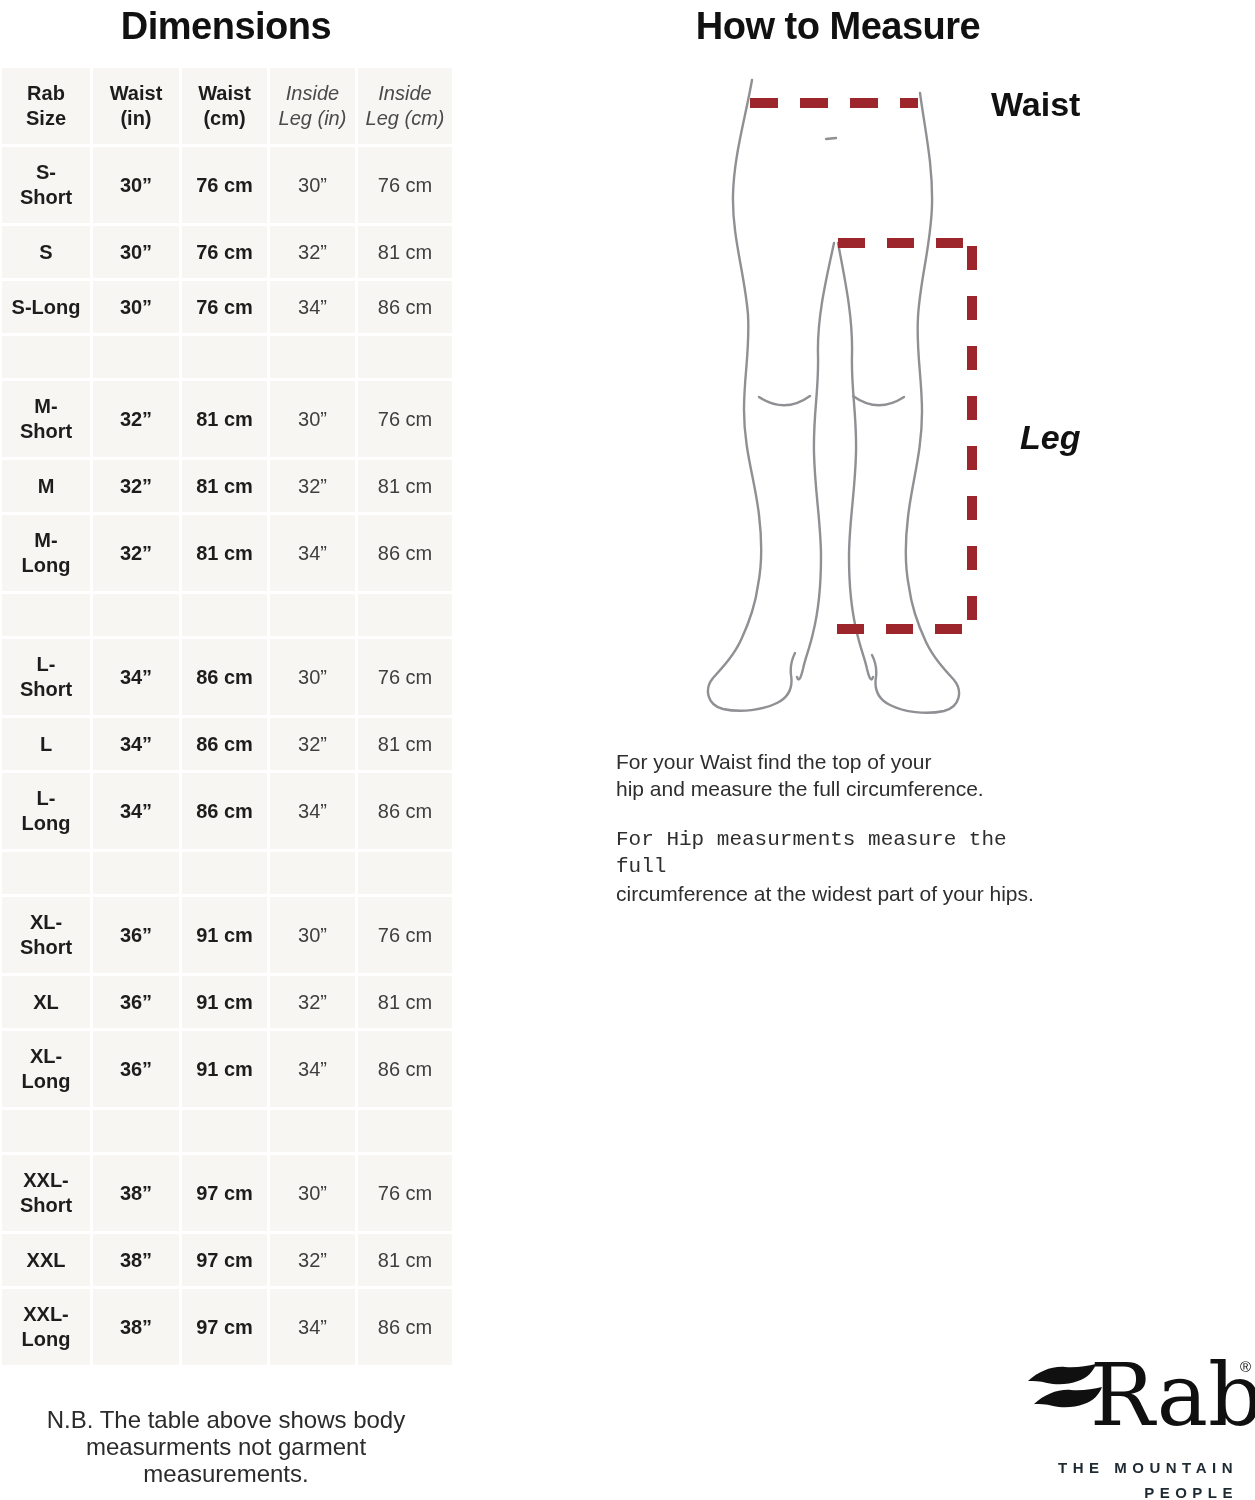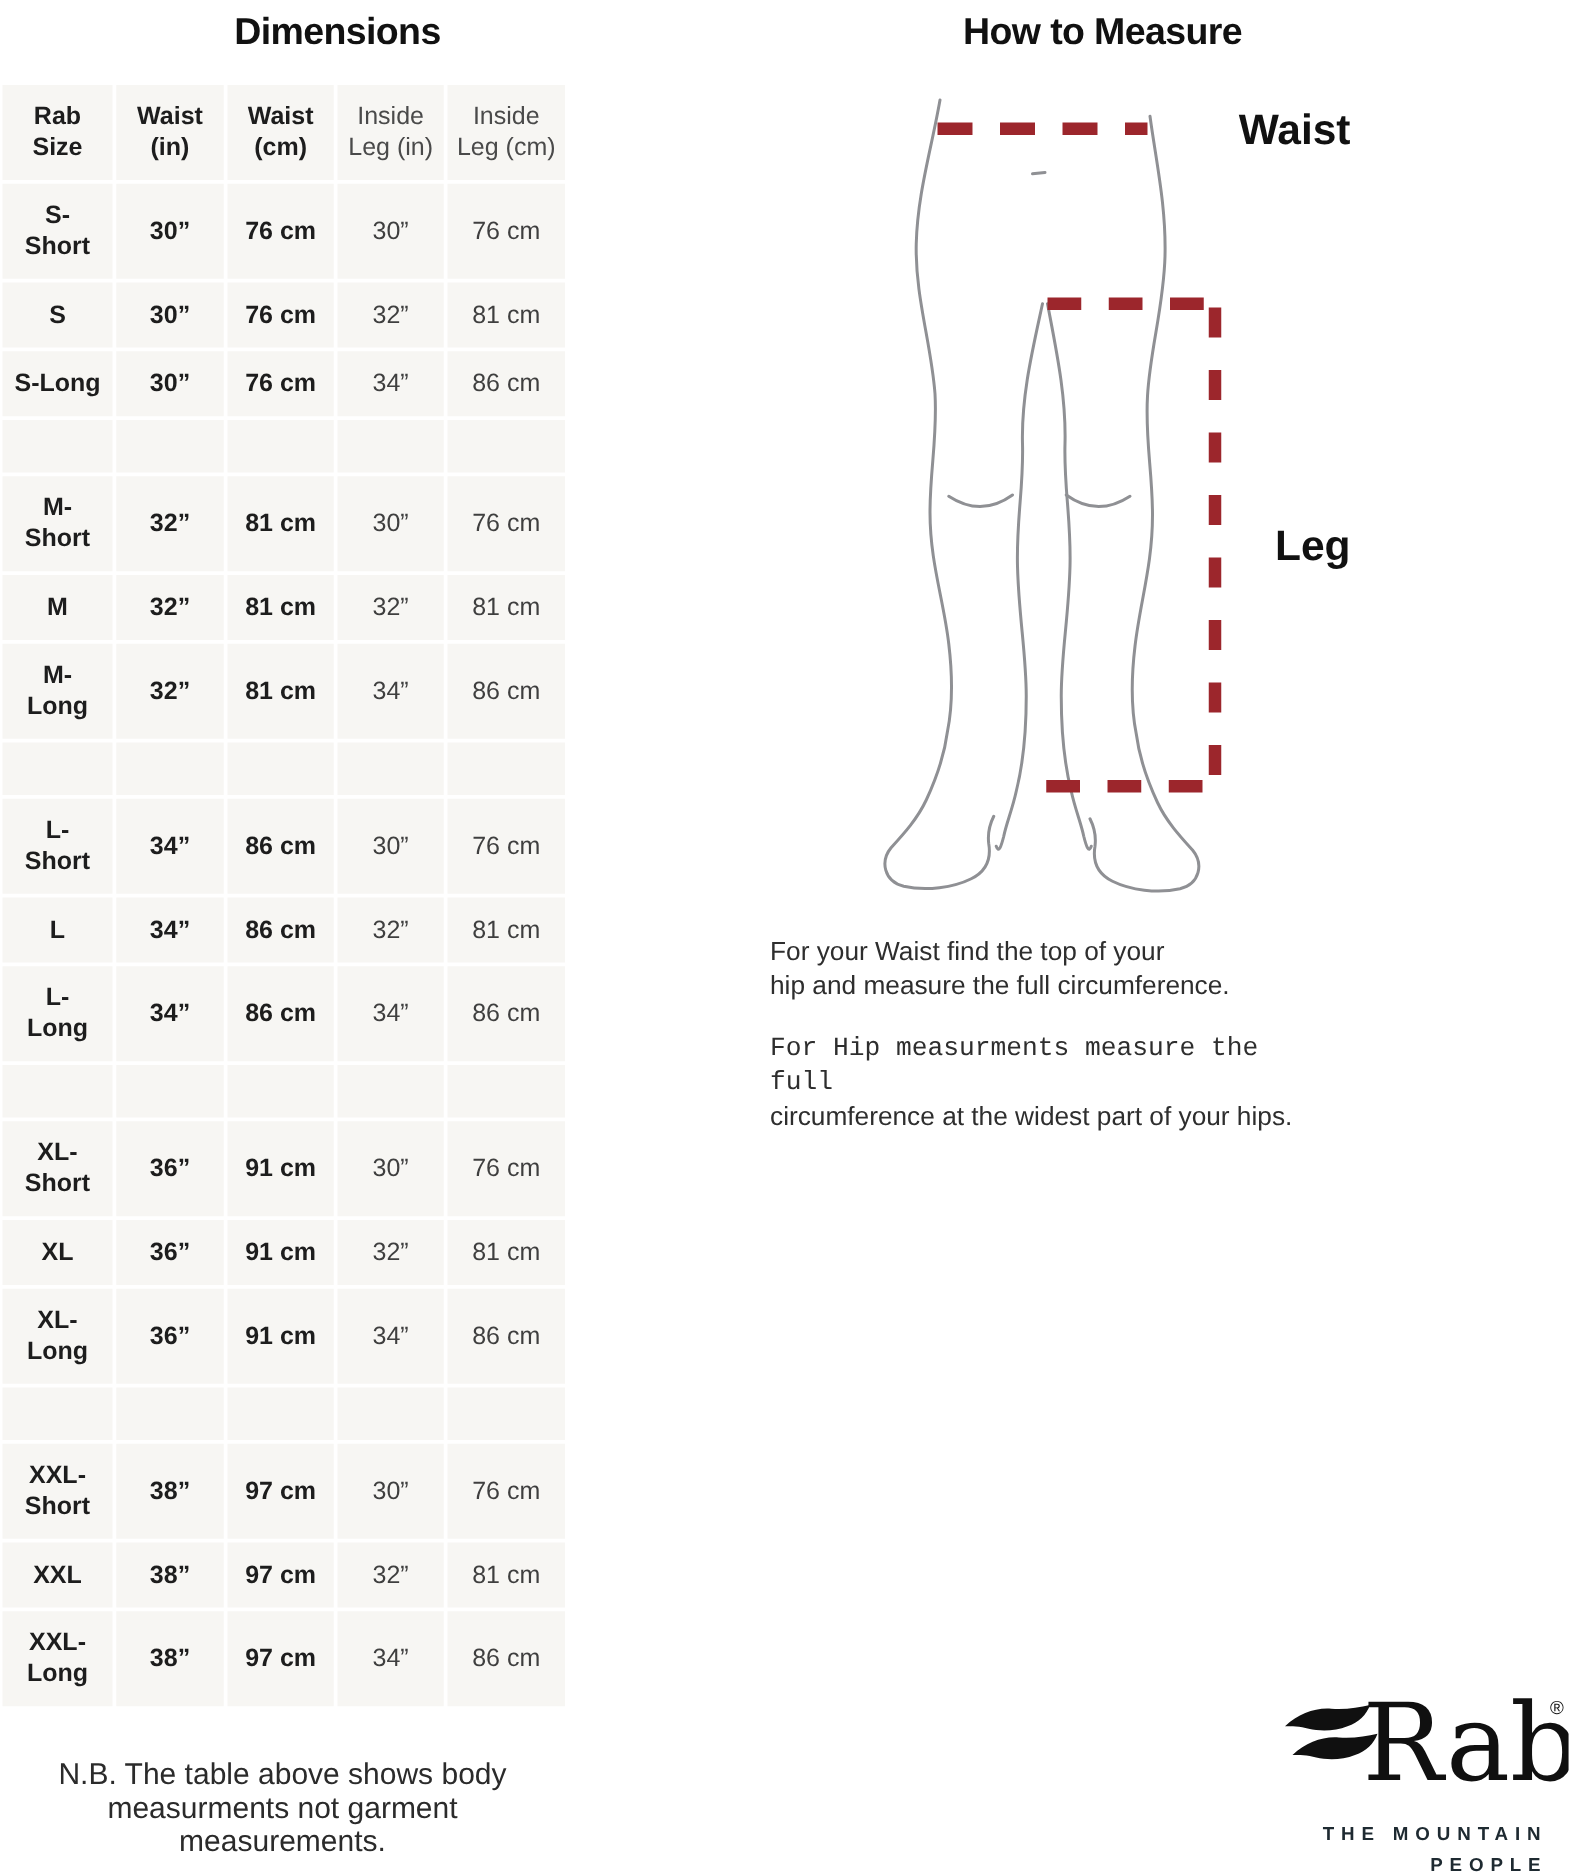--- a/index.html
+++ b/index.html
@@ -6,53 +6,53 @@
     --accent:#9c262c;
     --gray:#8f9094;
     --cellbg:#f7f6f3;
   }
   html,body{margin:0;padding:0;background:#fff;}
   .page{
     position:relative;width:1255px;height:1500px;background:#ffffff;
     font-family:"Liberation Sans",sans-serif;overflow:hidden;
   }
   .big-title{
-    position:absolute;top:0;font-size:30px;font-weight:700;color:#111;
-    letter-spacing:-0.5px;line-height:52px;text-align:center;padding-left:44px;
+    position:absolute;top:0;font-size:38px;font-weight:700;color:#111;
+    letter-spacing:-0.5px;line-height:52px;text-align:center;
   }
   .dim-title{left:0;width:452px;}
   .htm-title{left:618px;width:440px;}
   
   .size-table{
     position:absolute;left:2px;top:68px;
     display:grid;
     grid-template-columns:88px 86px 85px 85px 94px;
     grid-template-rows:76px 76px 52px 52px 42px 76px 52px 76px 42px 76px 52px 76px 42px 76px 52px 76px 42px 76px 52px 76px;
     gap:3px;background:#ffffff;
   }
   .cell{
     background:var(--cellbg);
     display:flex;align-items:center;justify-content:center;
     text-align:center;white-space:pre-line;
     font-size:20px;line-height:1.25;
   }
   .cell.hb,.cell.b{font-weight:700;color:#1d1d1d;}
-  .cell.hr{font-weight:400;color:#4a4a4a;}
+  .cell.hr{font-weight:400;color:#4a4a4a;font-style:italic;}
   .cell.r{font-weight:400;color:#3f3f3f;}
   .note{
     position:absolute;left:0;top:1406px;width:452px;text-align:center;
     font-size:24px;line-height:27px;color:#2b2b2b;
   }
   
   .legs-svg{position:absolute;left:705px;top:65px;width:320px;height:660px;}
   .measure-label{
     position:absolute;font-size:34px;font-weight:700;color:#111;line-height:36px;
   }
   .waist-label{left:991px;top:86px;}
-  .leg-label{left:1020px;top:419px;}
+  .leg-label{left:1020px;top:419px;font-style:italic;}
   .howto-text{
     position:absolute;left:616px;top:748px;width:440px;text-align:left;
     font-size:21px;line-height:27px;color:#2e2e2e;
   }
   .howto-text .para2{margin-top:24px;font-family:Liberation Mono, monospace;}
   
   .brand-waves{position:absolute;left:1026px;top:1364px;width:78px;height:52px;}
   .brand-name{
     position:absolute;left:1090px;top:1352px;
     font-family:"DejaVu Serif",serif;font-size:86px;line-height:86px;color:#101010;

